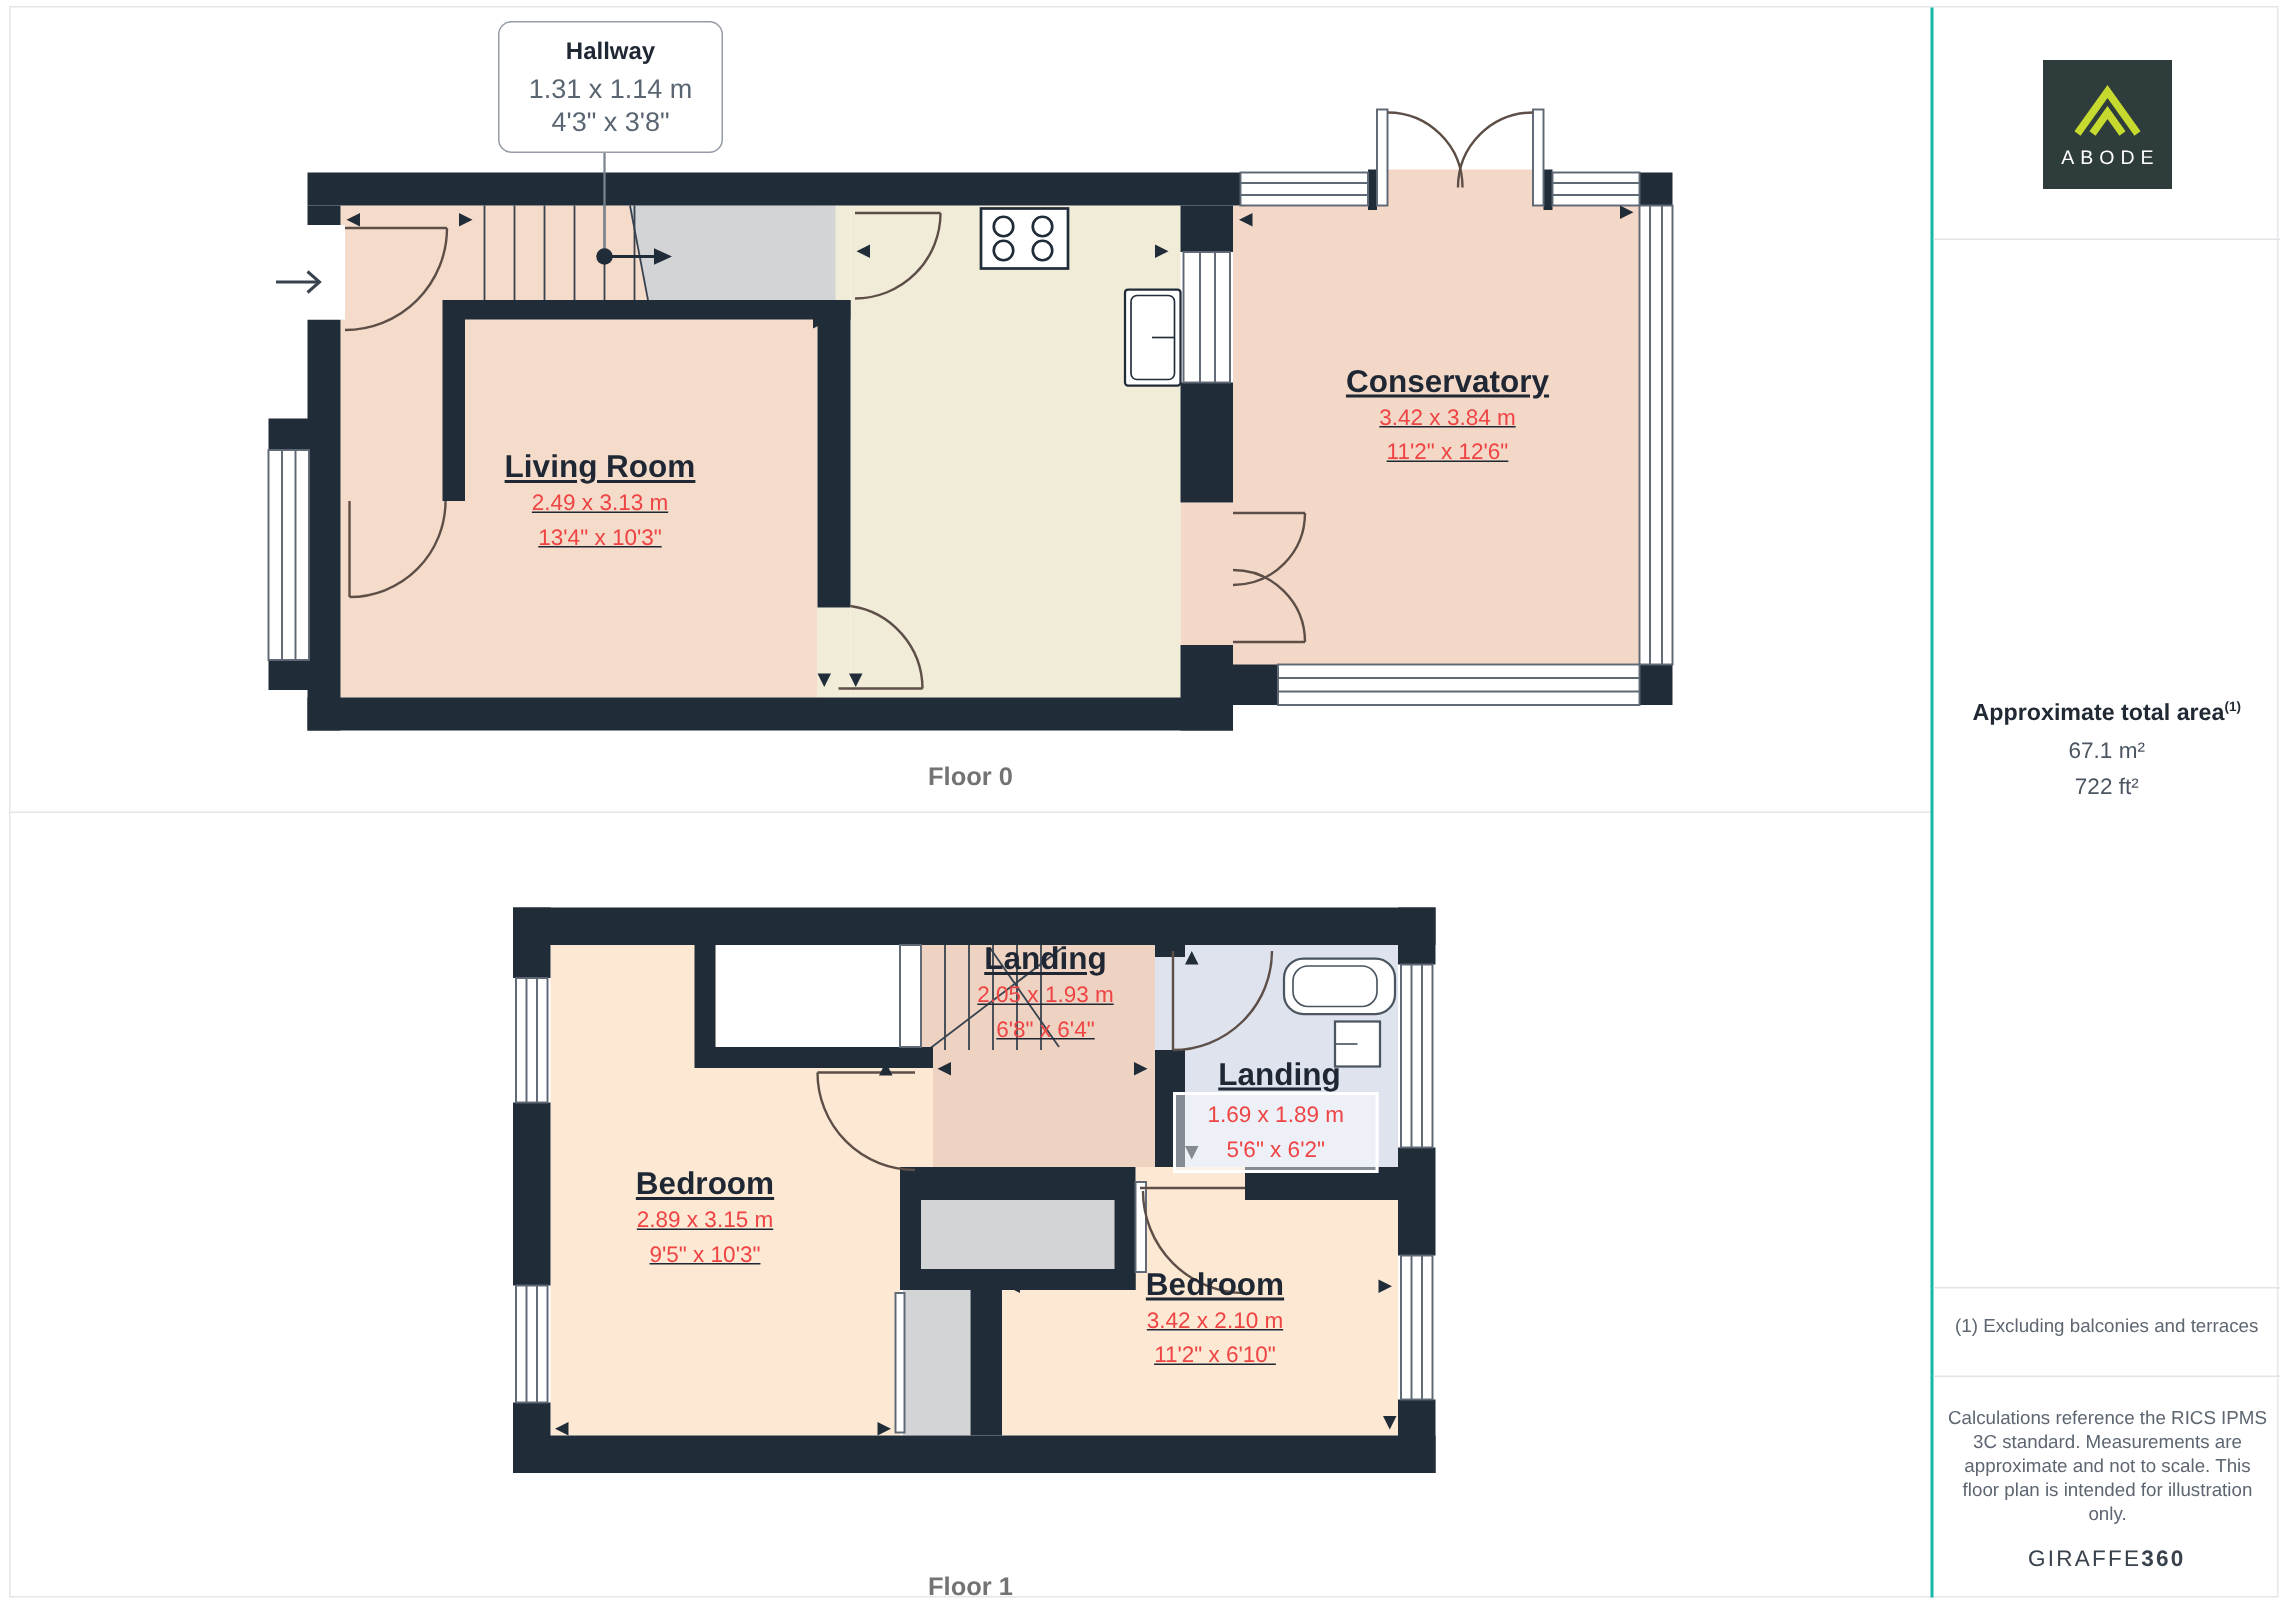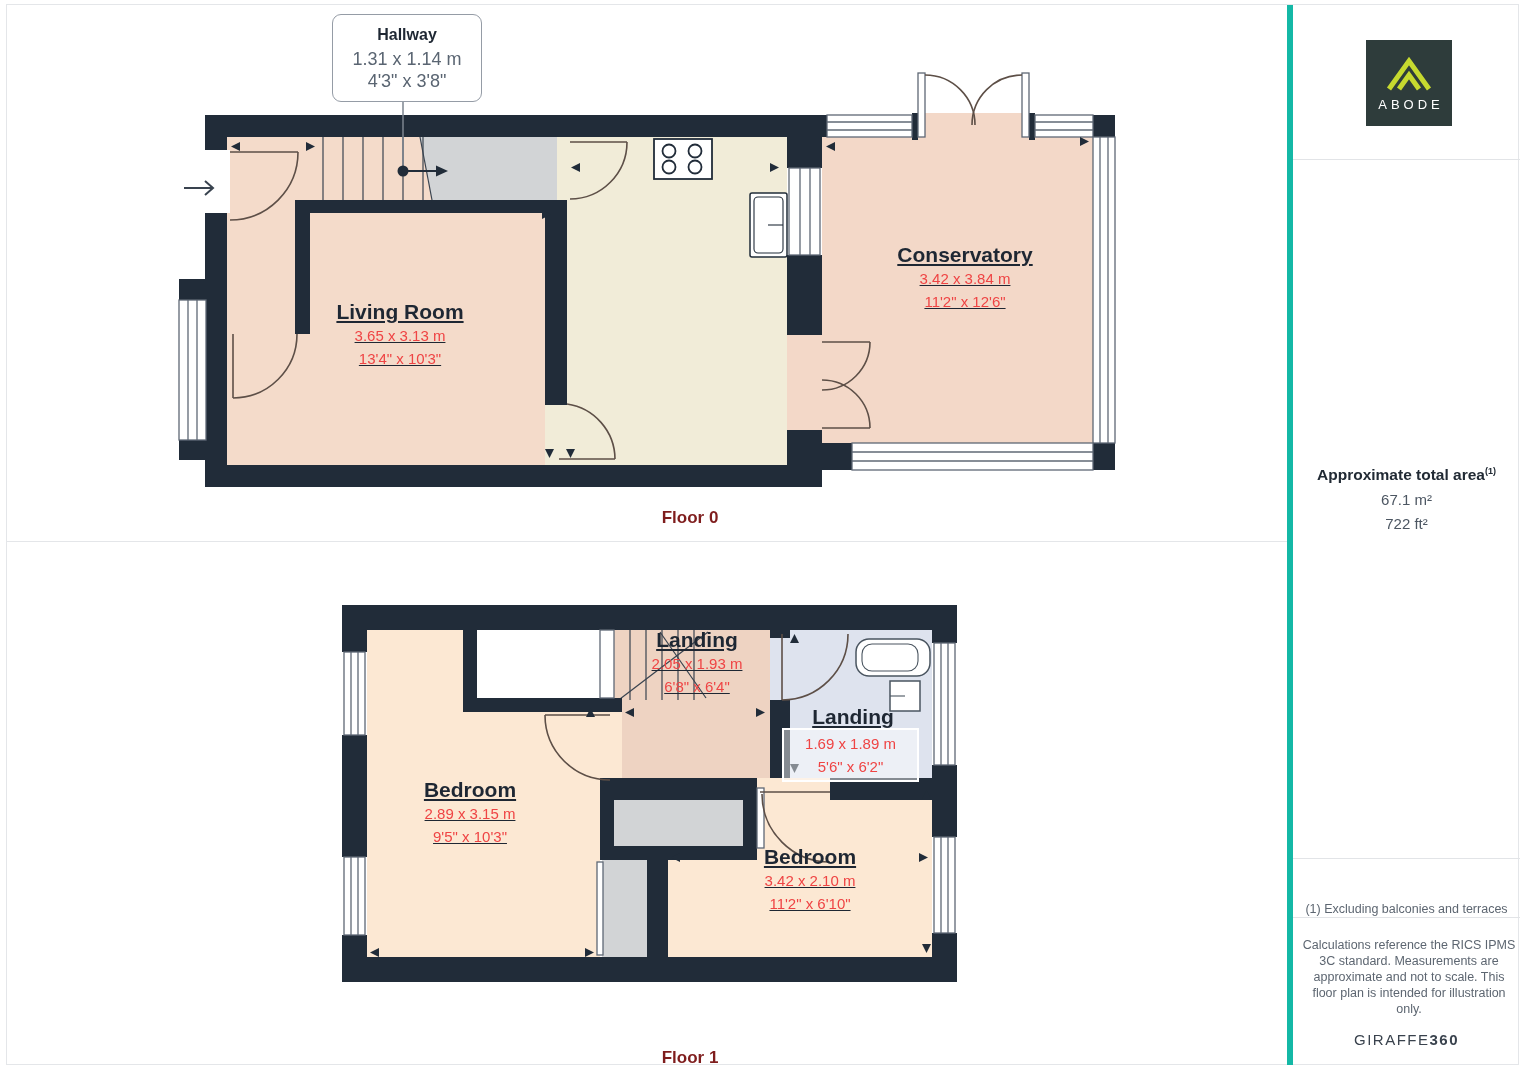--- a/index.html
+++ b/index.html
@@ -13,34 +13,34 @@
   #floor1{top:537px;height:524px;}
   .floor-divider{position:absolute;left:0;top:536px;width:1280px;height:1px;background:#e4e6e9;}
   .plan-svg{position:absolute;left:0;top:0;}
   .room-label{position:absolute;text-align:center;transform:translateX(-50%);white-space:nowrap;text-decoration:underline;}
   .room-name{font-size:21px;font-weight:700;color:#1e2733;line-height:25px;}
   .room-dim{font-size:15px;color:#ef4444;line-height:23px;}
   .callout{position:absolute;left:325px;top:9px;width:144px;background:#fff;
         border:1.5px solid #959ca6;border-radius:9px;text-align:center;padding:7px 2px 9px 2px;z-index:3;}
   .callout-name{font-size:16px;font-weight:700;color:#1e2733;line-height:26px;}
   .callout-dim{font-size:18px;color:#5a6572;line-height:22px;}
-  .floor-label{position:absolute;transform:translateX(-50%);font-size:17px;font-weight:700;color:#7f1d1d;margin-left:43px;}
+  .floor-label{position:absolute;transform:translateX(-50%);font-size:17px;font-weight:700;color:#737373;}
   .dims-box{position:absolute;width:133px;border:2px solid #ffffff;background:rgba(255,255,255,0.45);
         text-align:center;padding:2px 0;}
   
-  .sidebar{position:absolute;left:1287px;top:5px;width:233px;height:1060px;border-left:6px solid #14b8a6;box-sizing:border-box;}
+  .sidebar{position:absolute;left:1287px;top:5px;width:233px;height:1060px;border-left:2px solid #14b8a6;box-sizing:border-box;}
   .logo-box{position:absolute;left:73px;top:35px;width:86px;height:86px;background:#2e3c3b;
         display:flex;flex-direction:column;align-items:center;justify-content:center;}
   .logo-text{color:#ffffff;font-size:13px;letter-spacing:4px;margin-top:6px;padding-left:4px;}
   .side-divider{position:absolute;left:0;width:100%;height:1px;background:#e2e4e7;}
   .area-block{position:absolute;top:461px;left:0;width:100%;text-align:center;}
   .area-title{font-size:15.5px;font-weight:700;color:#212a34;}
   .area-title sup{font-size:9px;}
   .area-val{font-size:15px;color:#4c5662;margin-top:7px;}
-  .footnote{position:absolute;top:872px;left:0;width:100%;text-align:center;font-size:12.5px;color:#5d6671;margin-top:25px;}
+  .footnote{position:absolute;top:872px;left:0;width:100%;text-align:center;font-size:12.5px;color:#5d6671;}
   .notes{position:absolute;top:933px;left:8px;width:216px;text-align:center;font-size:12.5px;
         color:#5d6671;line-height:1.27;}
   .credit{position:absolute;top:1026px;left:0;width:100%;text-align:center;font-size:15px;
         letter-spacing:1.5px;color:#39424d;}
   .credit b{font-weight:700;}
 </style>
 </head>
 <body>
 
 <div class="page">
@@ -176,21 +176,21 @@
       </svg>
 
       <div class="callout">
         <div class="callout-name">Hallway</div>
         <div class="callout-dim">1.31 x 1.14 m</div>
         <div class="callout-dim">4'3" x 3'8"</div>
       </div>
 
       <div class="room-label" style="left:393px;top:294px">
         <div class="room-name">Living Room</div>
-        <div class="room-dim">3.65 x 3.13 m</div>
+        <div class="room-dim">2.49 x 3.13 m</div>
         <div class="room-dim">13'4" x 10'3"</div>
       </div>
 
 
       <div class="room-label" style="left:958px;top:237px">
         <div class="room-name">Conservatory</div>
         <div class="room-dim">3.42 x 3.84 m</div>
         <div class="room-dim">11'2" x 12'6"</div>
       </div>
 

